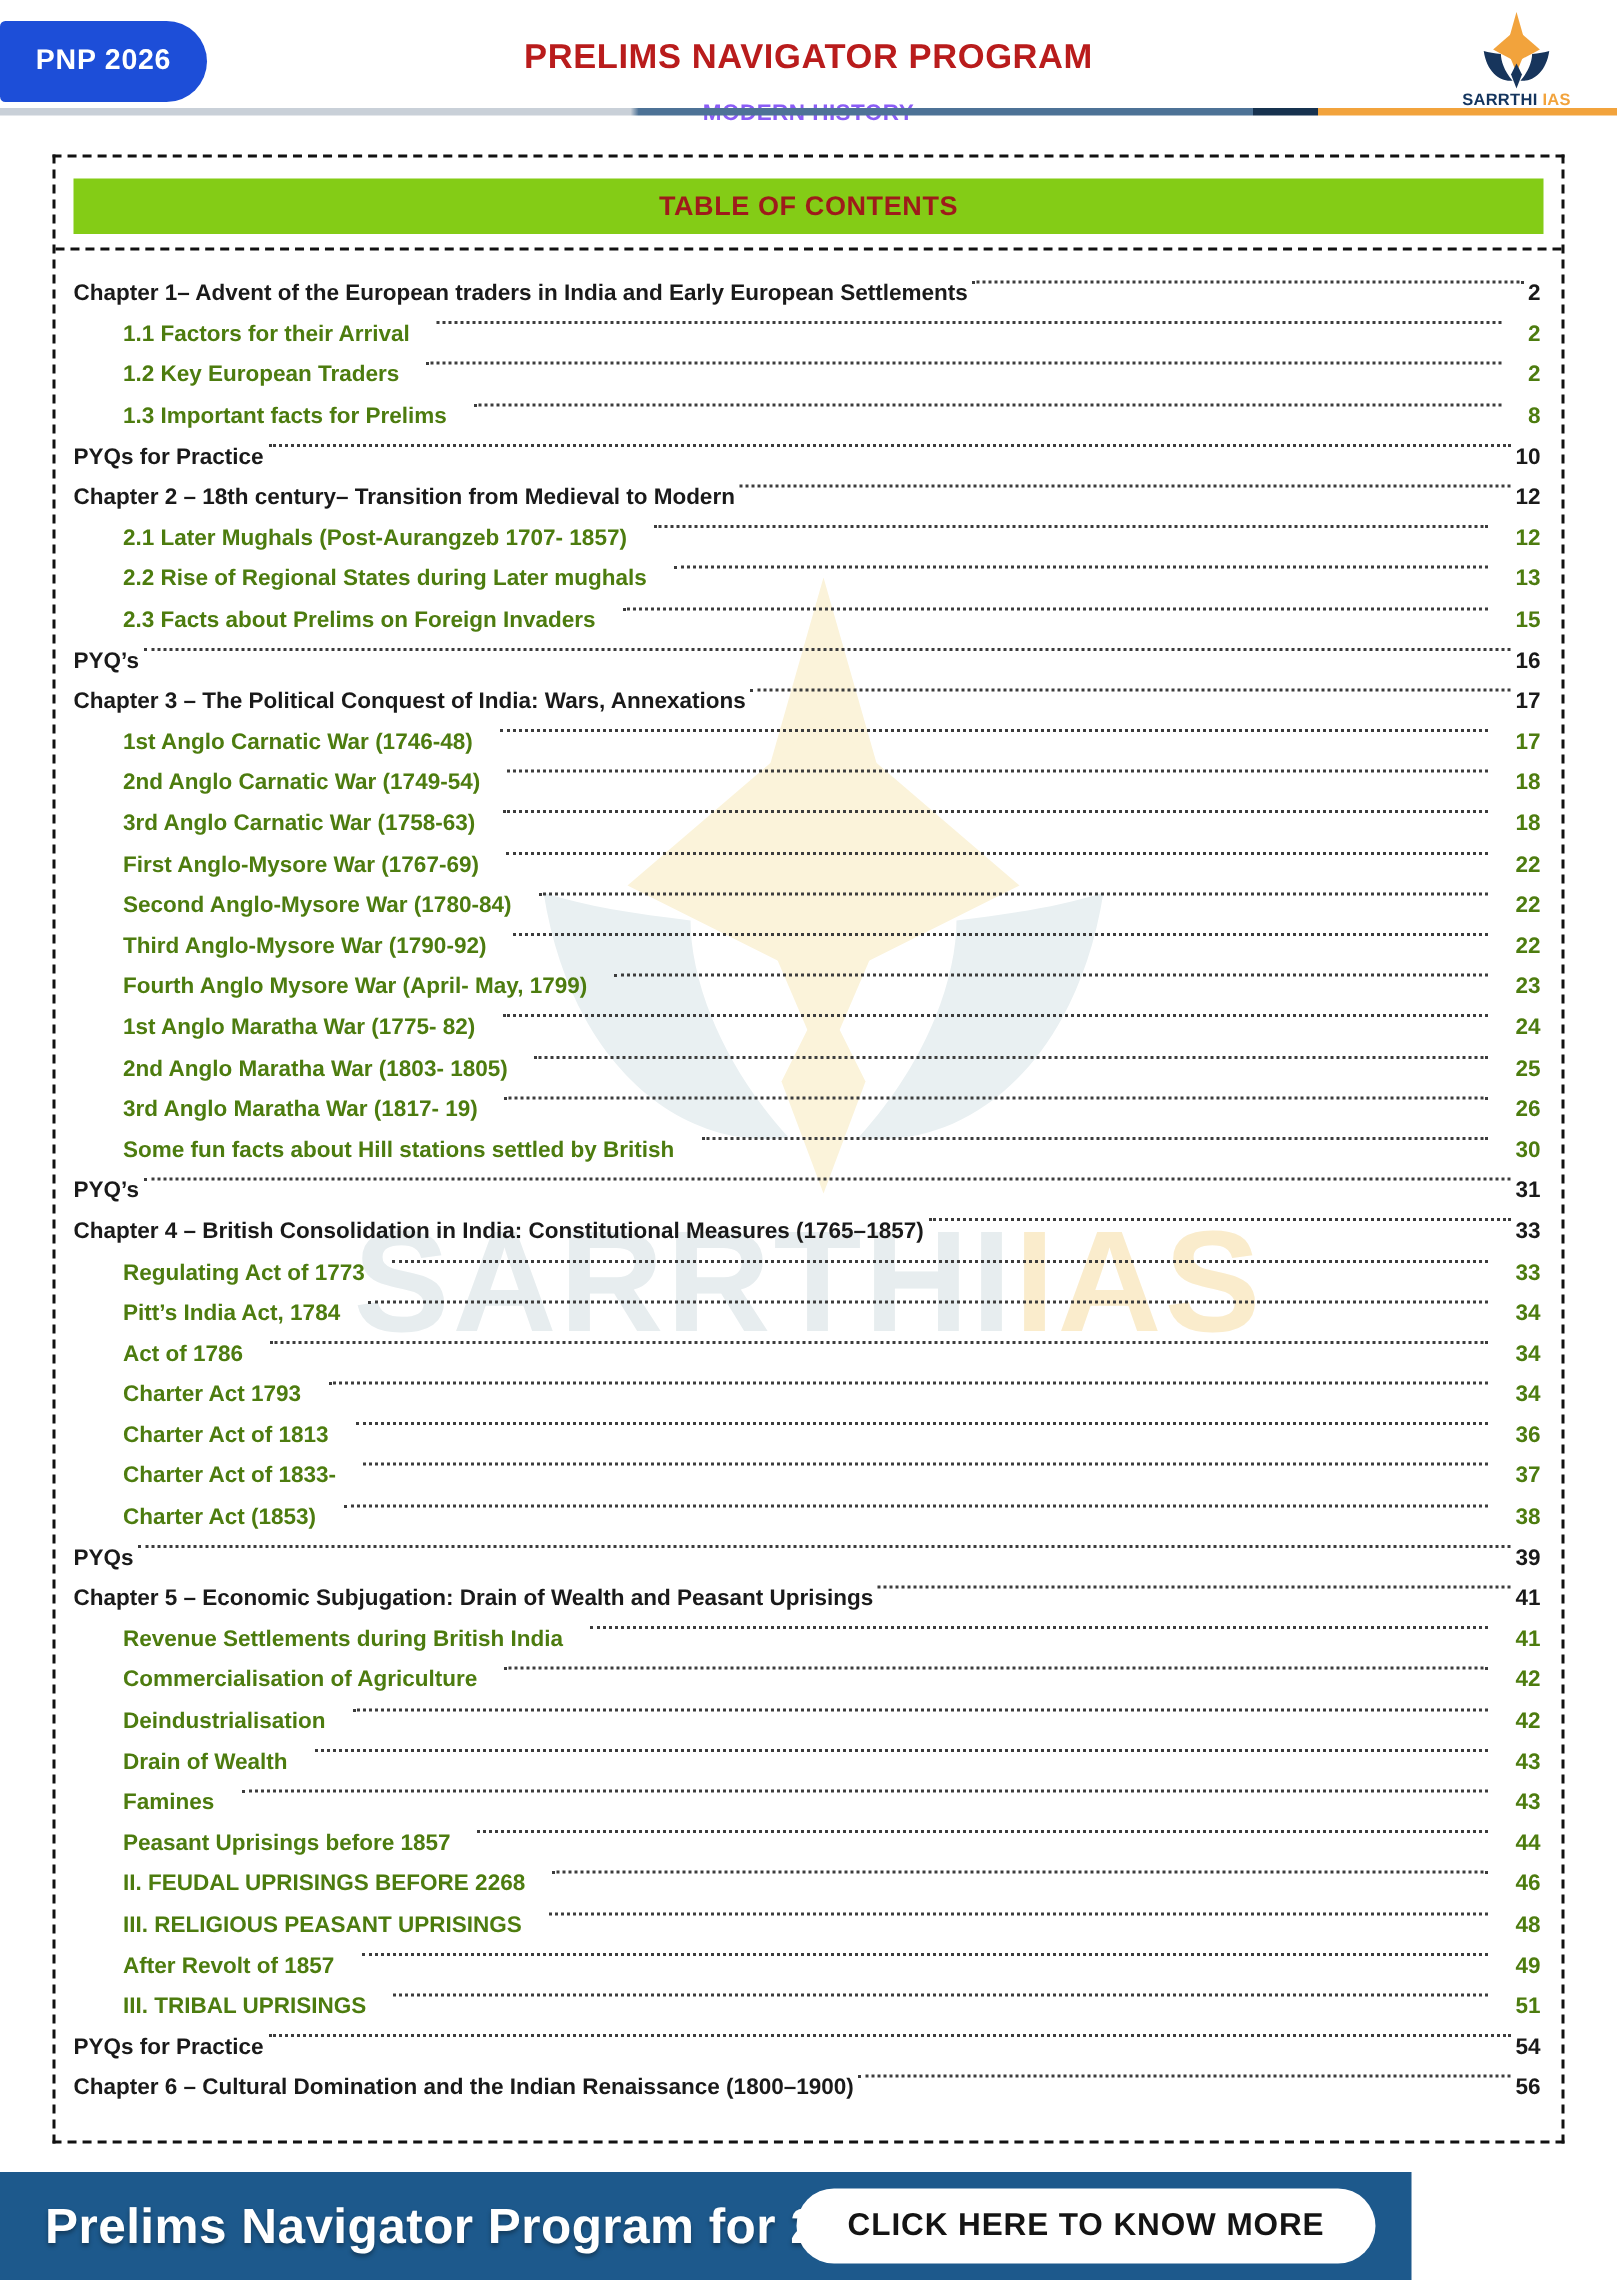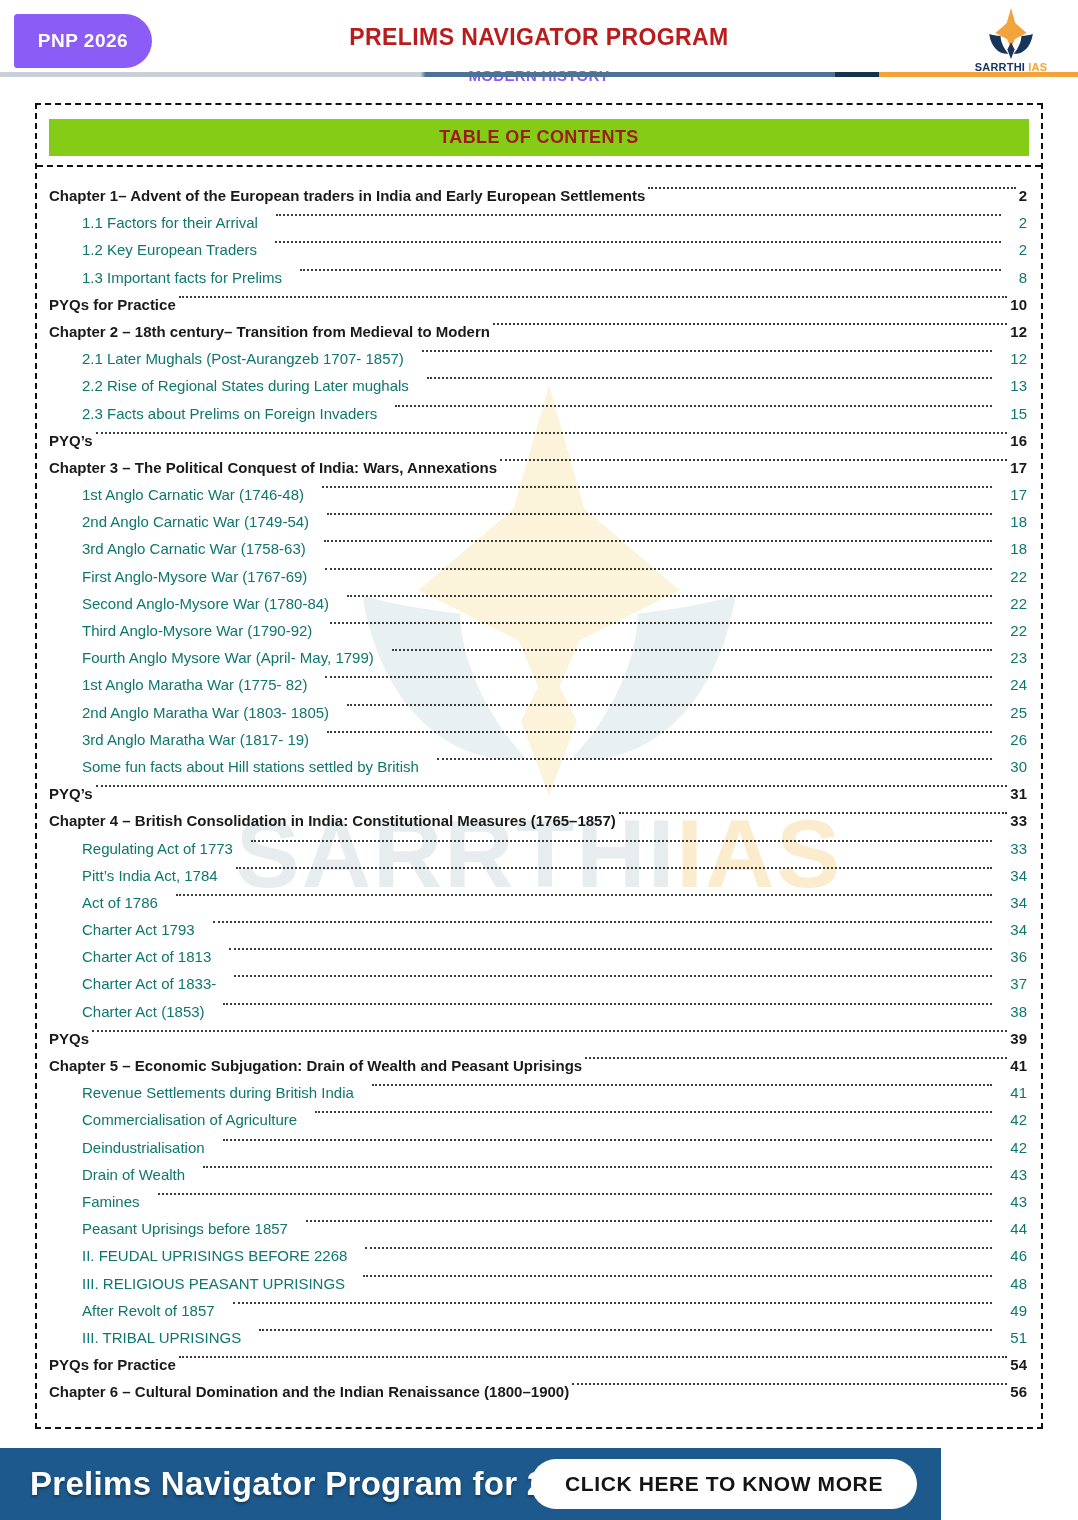--- a/index.html
+++ b/index.html
@@ -8,22 +8,22 @@
     font-family: "Liberation Sans", sans-serif;
     background:#ffffff;
     width:1078px; height:1520px;
     position:relative;
     overflow:hidden;
   }
 
   
   .header { position:absolute; top:0; left:0; width:1078px; height:77px; background:#fff; }
   .badge {
-    position:absolute; top:14px; left:14px; width:138px; height:54px;
-    background:#8b5cf6; border-radius:4px 30px 30px 4px;
+    position:absolute; top:14px; left:0; width:138px; height:54px;
+    background:#1d4ed8; border-radius:4px 30px 30px 4px;
     color:#fff; font-weight:bold; font-size:19px; letter-spacing:.5px;
     display:flex; align-items:center; justify-content:center;
   }
   .head-titles { position:absolute; top:24px; left:0; width:1078px; text-align:center; }
   .head-title { color:#b91c1c; font-size:23px; font-weight:bold; letter-spacing:.4px; }
   .head-subtitle { color:#8b5cf6; font-size:15px; font-weight:bold; margin-top:16px; letter-spacing:.3px; }
   .logo { position:absolute; top:8px; right:22px; width:90px; text-align:center; }
   .logo svg { width:52px; height:52px; display:block; margin:0 auto; }
   .logo-text { font-size:11px; font-weight:bold; margin-top:1px; letter-spacing:.2px; }
   .logo-text .lm { color:#15355e; }
@@ -49,21 +49,21 @@
     display:flex; align-items:center; justify-content:center;
   }
   .toc-title {
     color:#9e1b1b; font-weight:bold; font-size:18px; letter-spacing:.4px;
   }
   .toc-sep { border-bottom:2px dashed #111; margin-top:9px; }
 
   .toc-entries { position:relative; z-index:2; padding:20px 14px 0 12px; }
   .toc-row { height:27.2px; display:flex; align-items:flex-start; font-size:15px; color:#1a1a1a; }
   .toc-row.chapter { font-weight:bold; }
-  .toc-row.sub { padding-left:33px; font-weight:normal; color:#0f766e;gap:15px; }
+  .toc-row.sub { padding-left:33px; font-weight:bold; color:#4d7c0f;gap:15px; }
   .toc-row .lbl { white-space:nowrap; padding-bottom:2px; }
   .toc-row .leader { flex:1; border-bottom:2px dotted #3c3c3c; margin:0 3px 7px 3px; min-width:20px; }
   .toc-row .pg { white-space:nowrap; padding-bottom:2px; }
 
   
   .watermark {
     position:absolute; top:280px; left:0; width:100%; height:860px;
     z-index:1; pointer-events:none; text-align:center;
   }
   .watermark svg { width:470px; height:420px; margin-left:20px; }

